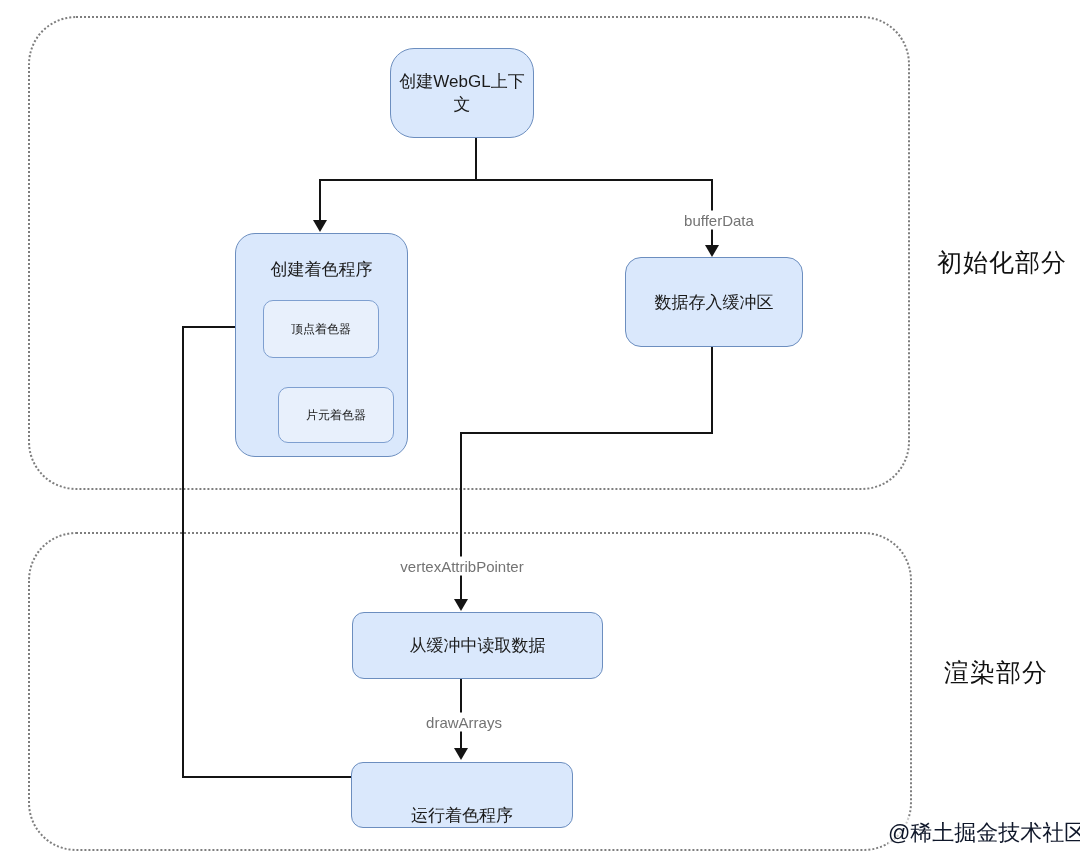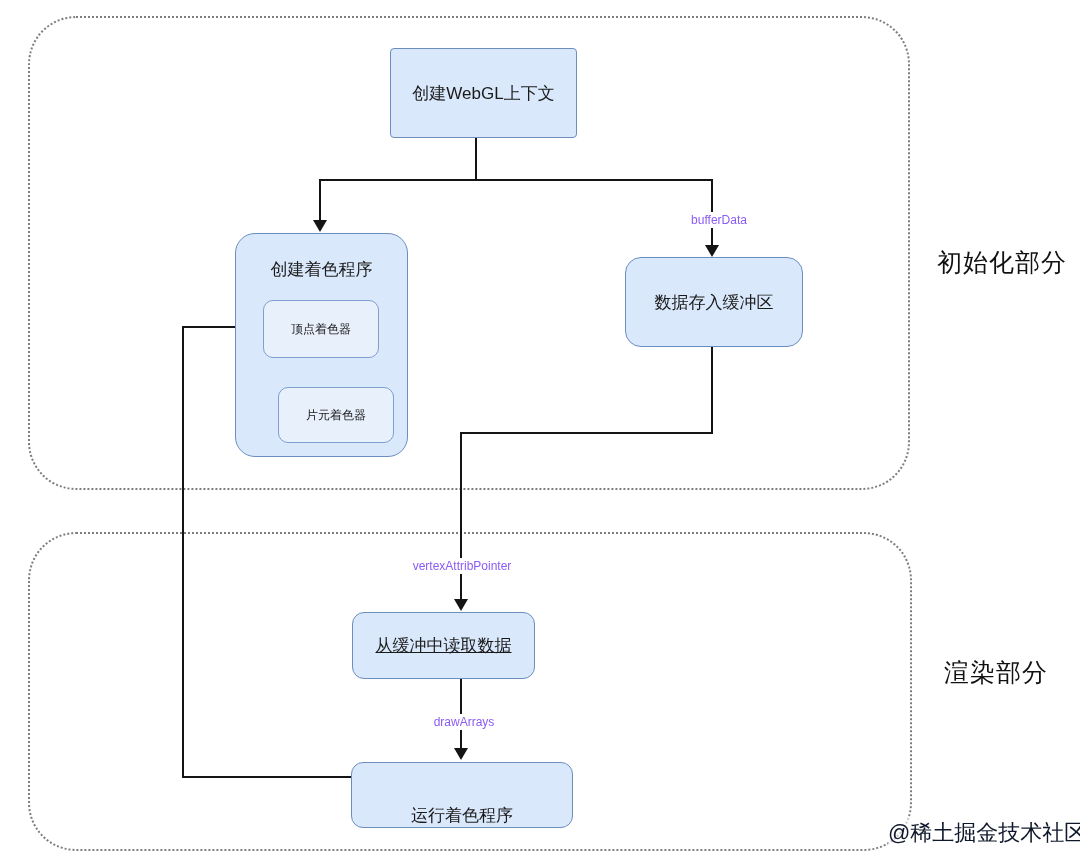--- a/index.html
+++ b/index.html
@@ -41,23 +41,23 @@
     border: 1.5px solid #6c8ebf;
     border-radius: 14px;
     display: flex;
     align-items: center;
     justify-content: center;
     font-size: 17px;
     color: #1a1a1a;
     text-align: center;
     box-sizing: border-box;
   }
-  #node-create-context { left: 390px; top: 48px;  width: 187px; height: 90px; border-radius: 4px; }
+  #node-create-context { left: 390px; top: 48px;  width: 144px; height: 90px; border-radius: 24px; }
   #node-buffer-store   { left: 625px; top: 257px; width: 178px; height: 90px; border-radius: 16px; }
-  #node-read-buffer    { left: 352px; top: 612px; width: 183px; height: 67px; border-radius: 12px; text-decoration: underline; }
+  #node-read-buffer    { left: 352px; top: 612px; width: 251px; height: 67px; border-radius: 12px; }
   #node-run-program    { left: 351px; top: 762px; width: 222px; height: 66px; border-radius: 12px; align-items: flex-end; }
 
   #node-shader-group {
     left: 235px; top: 233px; width: 173px; height: 224px;
     border-radius: 20px;
     align-items: flex-start;
     justify-content: center;
     padding-left: 16px;
   }
   .group-title {
@@ -94,22 +94,22 @@
     border-bottom: 7px solid transparent;
     border-left: 12px solid #141414;
   }
 
   
   .edge-label {
     position: absolute;
     transform: translate(-50%, -50%);
     background: #ffffff;
     padding: 1px 6px;
-    font-size: 12px;
-    color: #8b5cf6;
+    font-size: 15px;
+    color: #737373;
     white-space: nowrap;
   }
 
   .watermark {
     position: absolute;
     left: 888px; top: 818px;
     font-size: 22px;
     color: #0f172a;
     background: rgba(255,255,255,0.6);
     white-space: nowrap;

